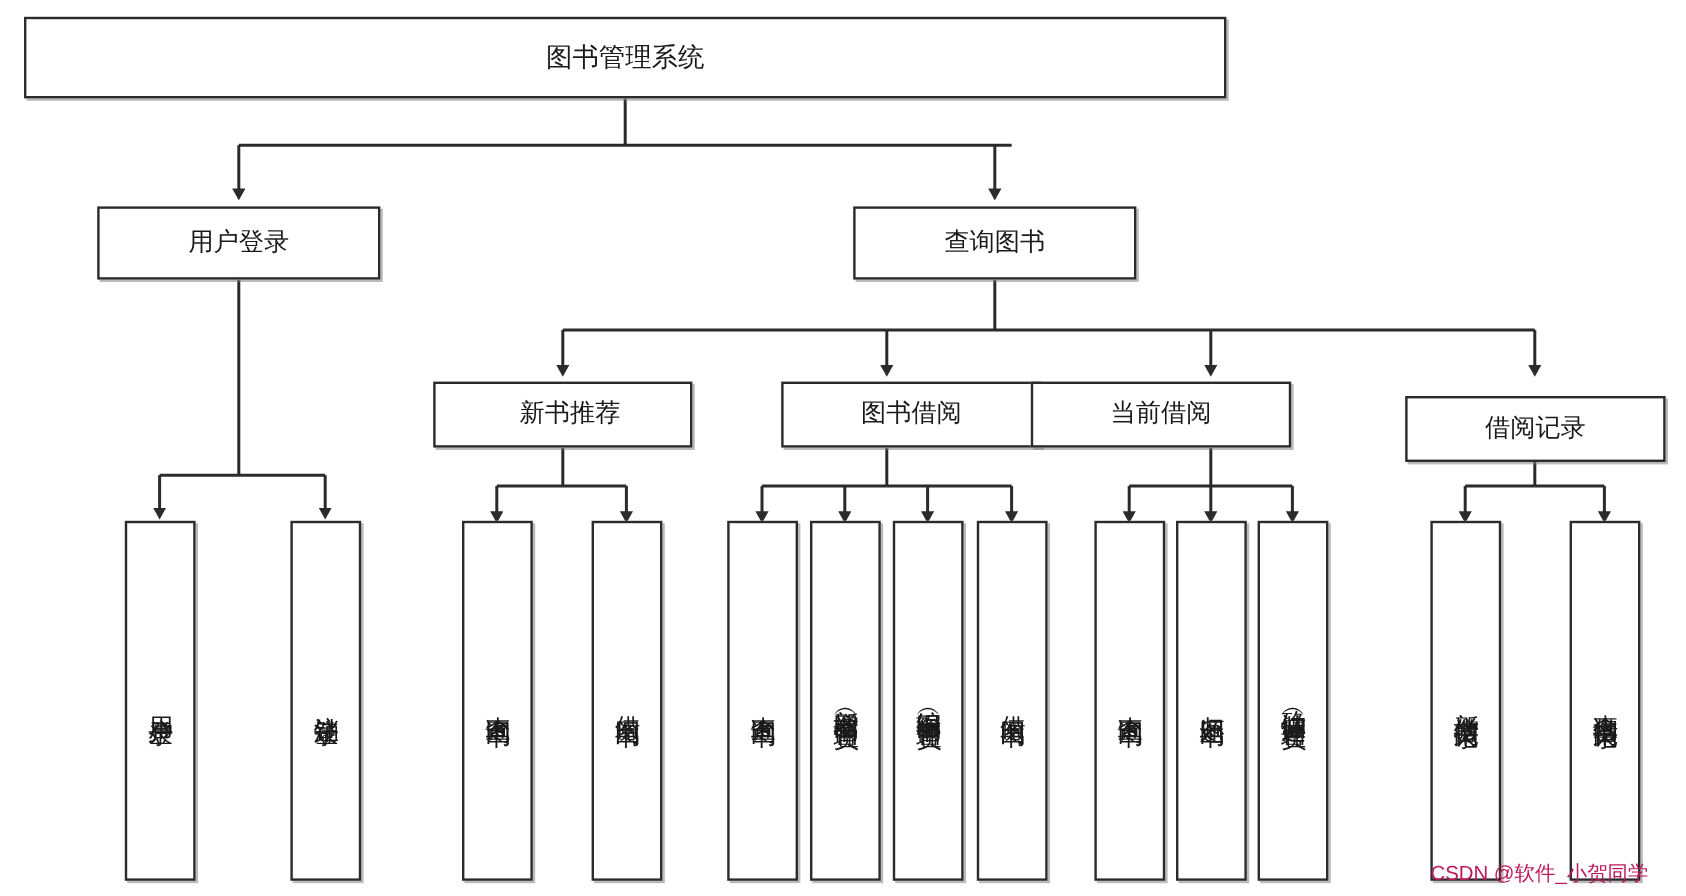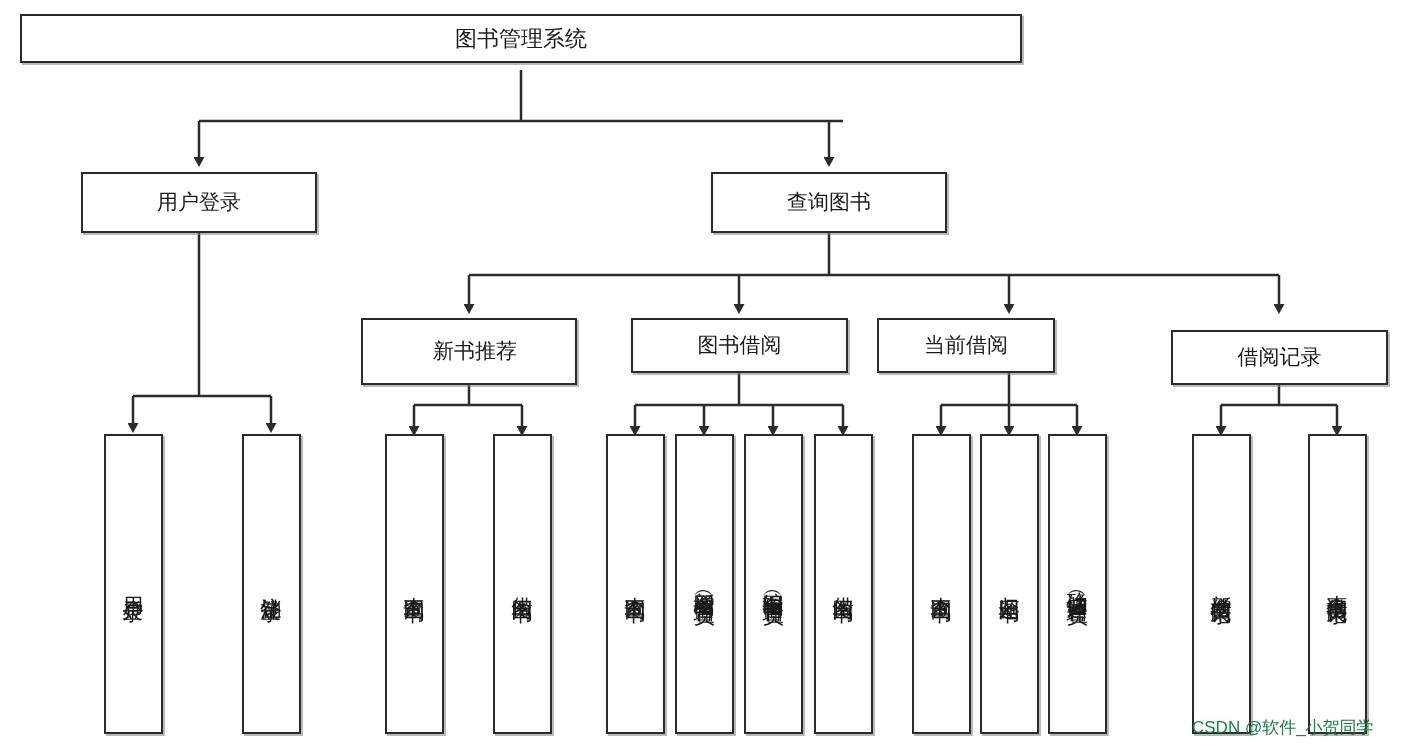--- a/index.html
+++ b/index.html
@@ -60,21 +60,21 @@
   .node.vert .node-label {
     writing-mode: vertical-rl;
     text-orientation: upright;
     font-size: 21px;
     letter-spacing: 2px;
     line-height: 1.1;
     white-space: nowrap;
   }
   .watermark {
     position: absolute;
-    color: #15803d;
+    color: #be185d;
     font-size: 17px;
     white-space: nowrap;
     z-index: 5;
     font-family: "Liberation Sans", "DejaVu Sans", sans-serif;
   }
 </style>
 </head>
 <body>
 
 <div id="canvas">
@@ -122,41 +122,41 @@
       <path d="M1009,405 L1009,427" marker-end="url(#arw)"></path>
       <path d="M1077,405 L1077,427" marker-end="url(#arw)"></path>
 
       <path d="M1279,373 L1279,405"></path>
       <path d="M1221,405 L1337,405"></path>
       <path d="M1221,405 L1221,427" marker-end="url(#arw)"></path>
       <path d="M1337,405 L1337,427" marker-end="url(#arw)"></path>
     </g>
   </svg>
 
-  <div class="node horiz root" style="left:20px; top:14px; width:1002px; height:49px;">
+  <div class="node horiz root" style="left:20px; top:14px; width:1002px; height:68px;">
     <span class="node-label">图书管理系统</span>
   </div>
 
   <div class="node horiz" style="left:81px; top:172px; width:236px; height:61px;">
     <span class="node-label">用户登录</span>
   </div>
 
   <div class="node horiz" style="left:711px; top:172px; width:236px; height:61px;">
     <span class="node-label">查询图书</span>
   </div>
 
-  <div class="node horiz" style="left:361px; top:318px; width:216px; height:67px;padding-left:12px;">
+  <div class="node horiz" style="left:361px; top:318px; width:216px; height:55px;padding-left:12px;">
     <span class="node-label">新书推荐</span>
   </div>
 
-  <div class="node horiz" style="left:631px; top:318px; width:217px; height:55px;">
+  <div class="node horiz" style="left:651px; top:318px; width:217px; height:55px;">
     <span class="node-label">图书借阅</span>
   </div>
 
-  <div class="node horiz" style="left:877px; top:318px; width:178px; height:55px;">
+  <div class="node horiz" style="left:859px; top:318px; width:217px; height:55px;">
     <span class="node-label">当前借阅</span>
   </div>
 
   <div class="node horiz" style="left:1171px; top:330px; width:217px; height:55px;">
     <span class="node-label">借阅记录</span>
   </div>
 
   <div class="node vert" style="left:104px; top:434px; width:59px; height:300px;">
     <span class="node-label">用户登录</span>
   </div>

